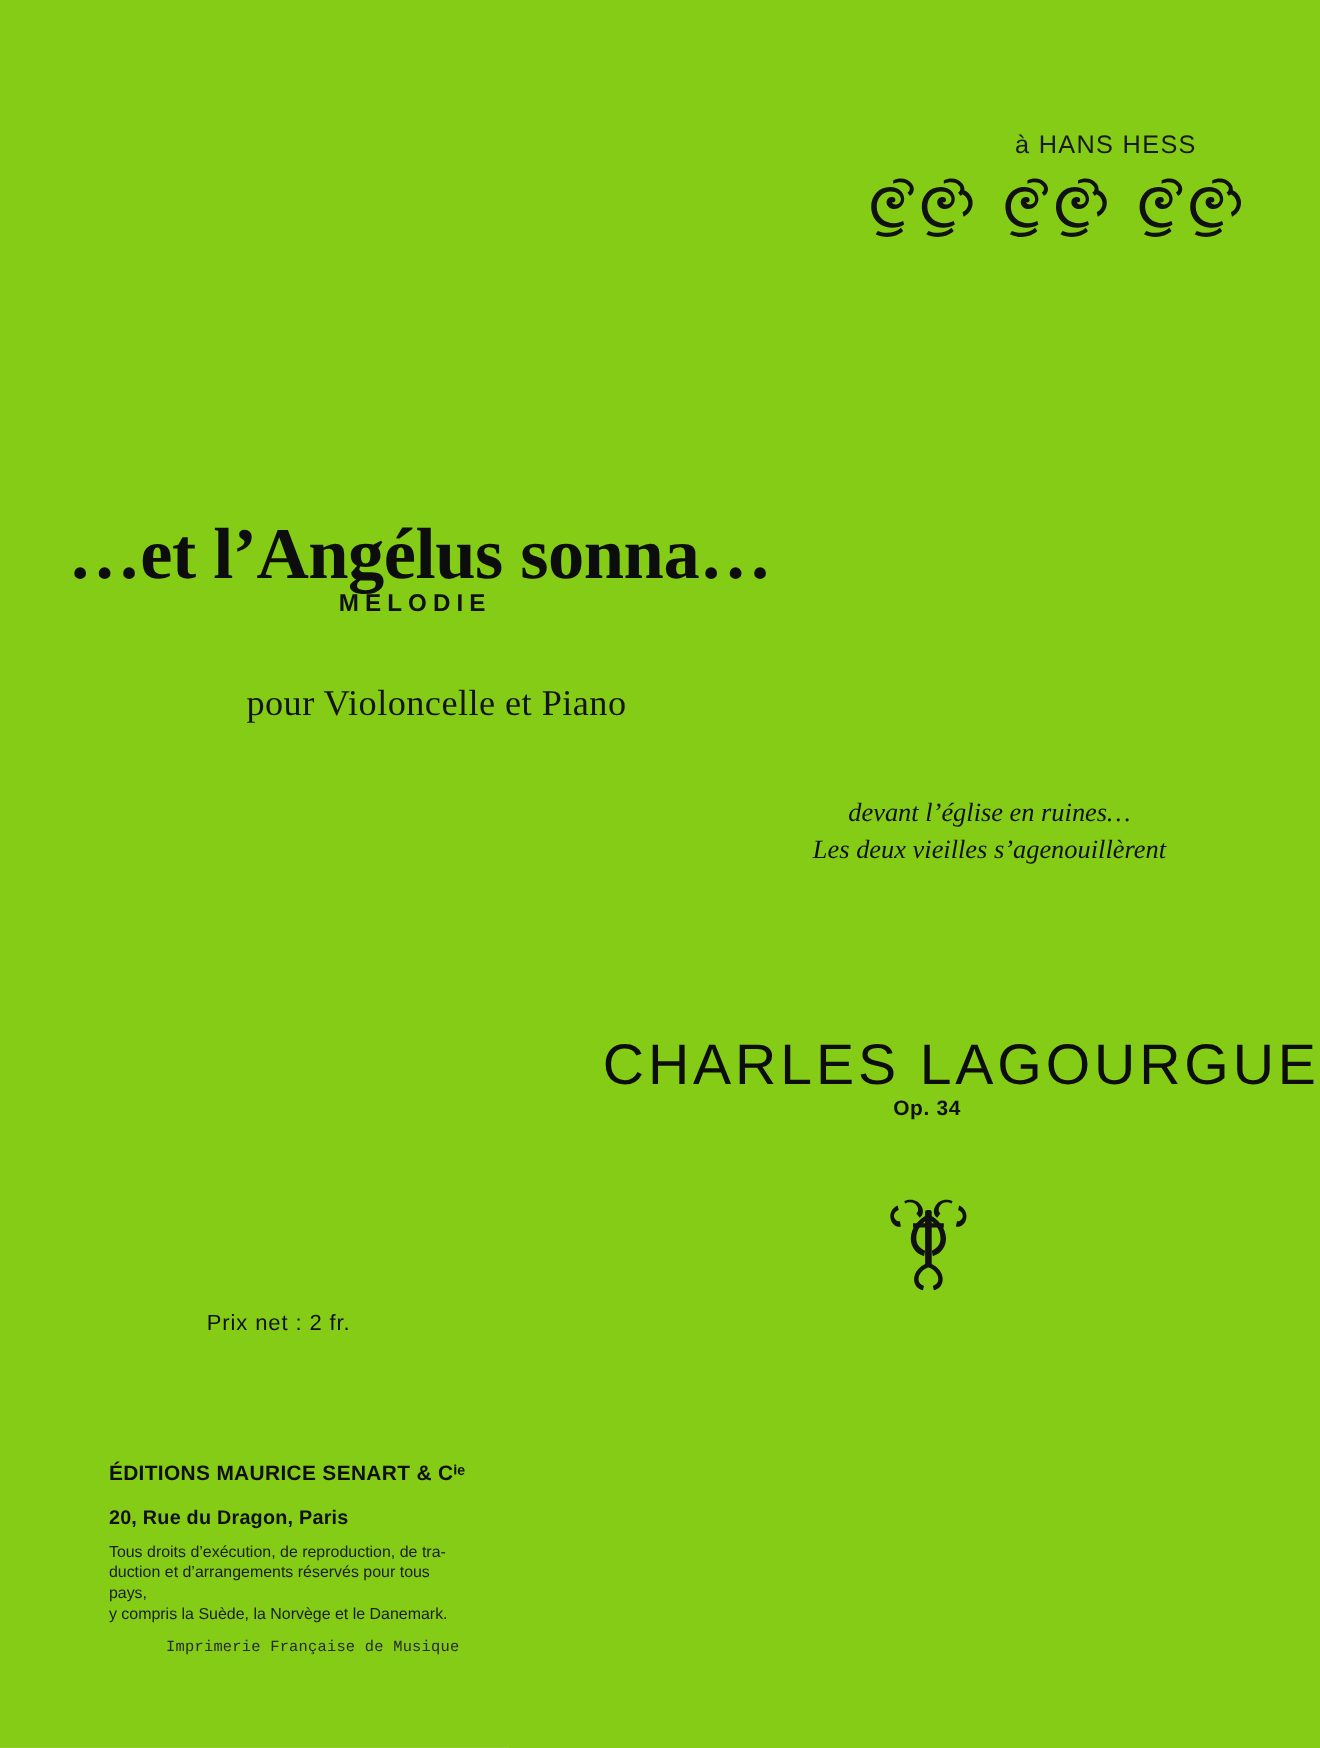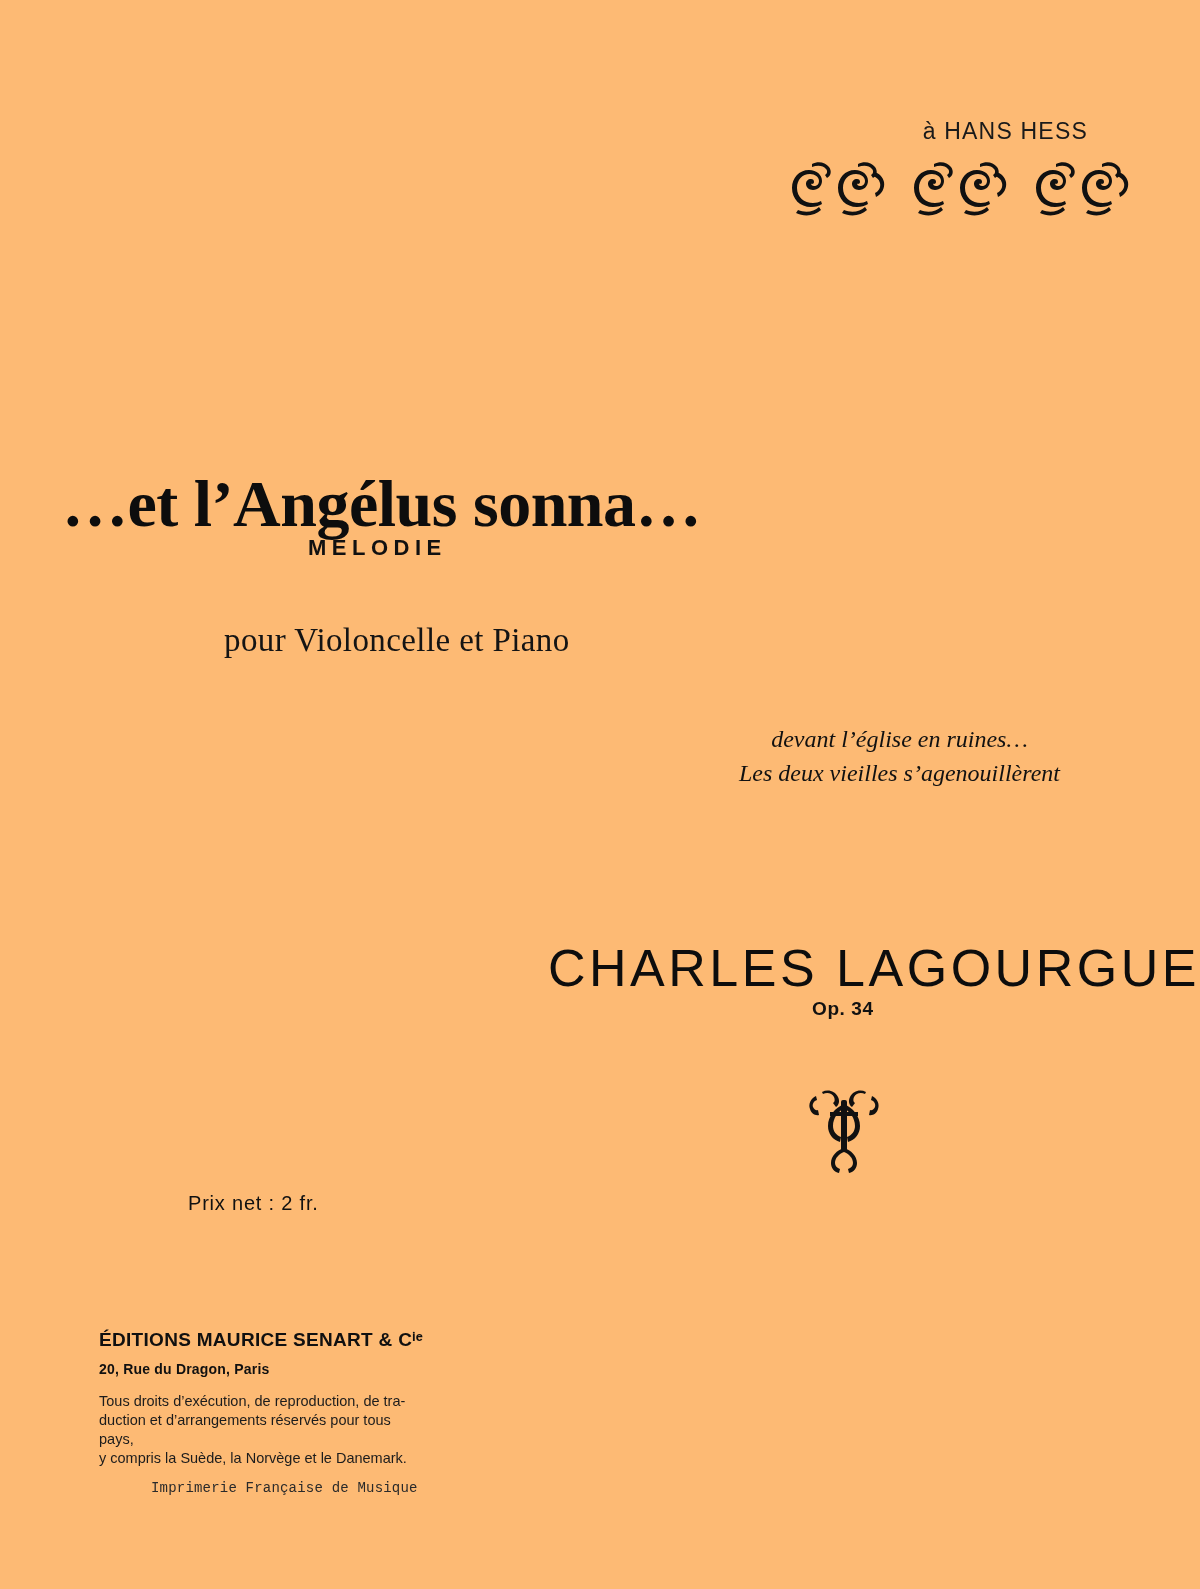--- a/index.html
+++ b/index.html
@@ -12,21 +12,21 @@
     height: 1589px;
     position: relative;
     font-family: "Liberation Serif", serif;
     color: #111111;
     overflow: hidden;
   }
 
   .page {
     position: absolute;
     inset: 0;
-    background: #fdba74;
+    background: #84cc16;
   }
 
   
   .dedication {
     position: absolute;
     top: 118px;
     right: 112px;
     font-family: "Liberation Sans", sans-serif;
     font-size: 23px;
     letter-spacing: 1.2px;
@@ -145,26 +145,26 @@
   .pub-name {
     font-family: "Liberation Sans", sans-serif;
     font-size: 19px;
     font-weight: bold;
     letter-spacing: 0.3px;
     color: #101010;
     line-height: 24px;
   }
   .pub-address {
     font-family: "Liberation Sans", sans-serif;
-    font-size: 14px;
+    font-size: 18px;
     font-weight: bold;
     letter-spacing: 0.2px;
     color: #101010;
     line-height: 24px;
-    margin-top: 5px;
+    margin-top: 15px;
   }
   .pub-rights {
     margin-top: 11px;
     font-family: "Liberation Sans", sans-serif;
     font-size: 14.5px;
     line-height: 19px;
     color: #1c1c1c;
     width: 330px;
   }
   .pub-printer {

